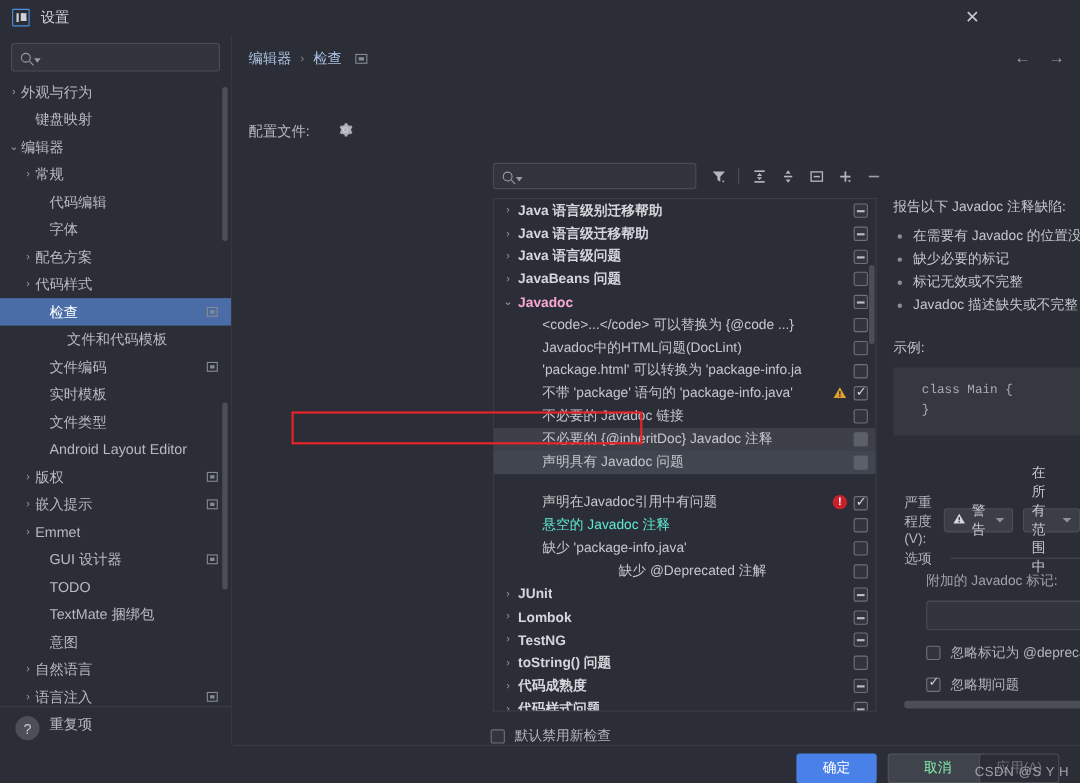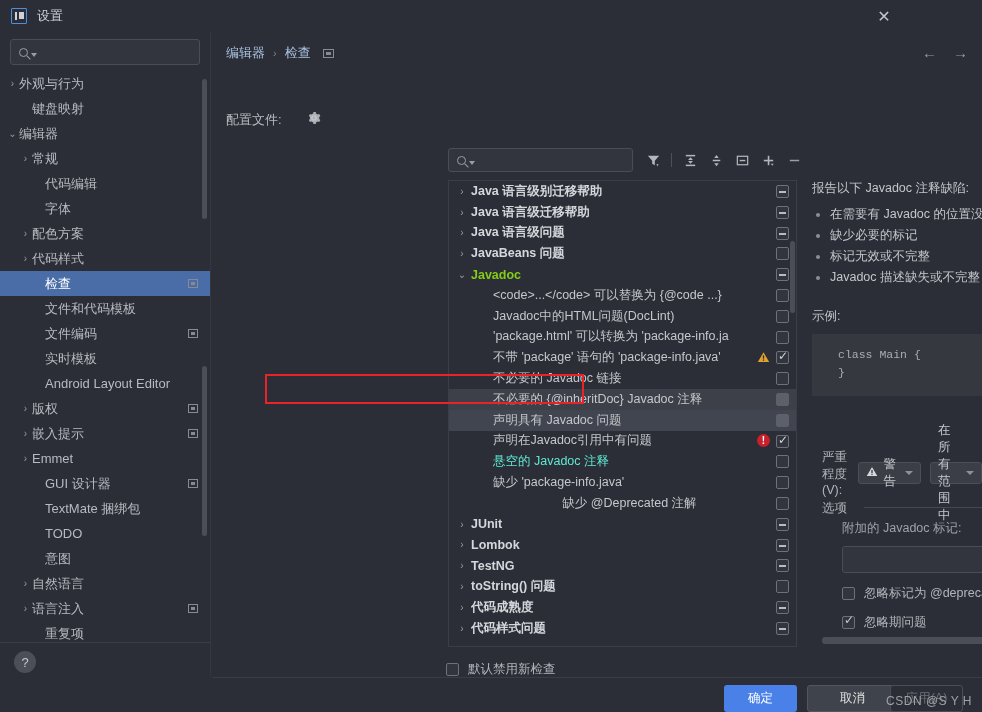--- a/index.html
+++ b/index.html
@@ -163,21 +163,21 @@
   .irow {
     height: 20.8px; display: flex; align-items: center; position: relative;
     font-size: 12.5px; color: #c4c7cb; padding-right: 30px; cursor: pointer;
   }
   .irow.hover { background: #3d4048; }
   .irow.active { background: #41454f; }
   .irow .iarrow {
     width: 18px; flex: 0 0 18px; text-align: center; color: #9599a0; font-size: 10px;
   }
   .irow.grp .itext { font-weight: bold; color: #d4d7db; }
-  .irow.grp.blue .itext { color: #84cc16; }
+  .irow.grp.blue .itext { color: #f9a8d4; }
   .irow .itext { white-space: nowrap; overflow: hidden; }
   .irow .itext.link { color: #5eead4; }
   .cb {
     position: absolute; right: 7px; top: 4px; width: 13px; height: 13px;
     border: 1px solid #6d7179; border-radius: 2px; background: #32353d;
   }
   .cb.dash:after {
     content: ""; position: absolute; left: 2px; top: 5px; width: 7px; height: 2px;
     background: #b8bbc0;
   }
@@ -287,21 +287,21 @@
   .btn {
     position: absolute; top: 7px; height: 27px; border-radius: 3px;
     font-size: 12.5px; display: flex; align-items: center; justify-content: center;
     cursor: pointer;
   }
   .btn-ok {
     left: 512px; width: 73px; background: #4a81e8; color: #ffffff;
   }
   .btn-cancel {
     left: 595px; width: 91px; background: #3f434b; border: 1px solid #53565e;
-    color: #e5e5e5;
+    color: #86efac;
   }
   .btn-apply {
     left: 678px; width: 73px; background: #2b2e36; border: 1px solid #4a4d55;
     color: #6d7076;
   }
   .watermark {
     position: absolute; right: 10px; bottom: 4px;
     font-size: 12px; color: #9ea1a6; letter-spacing: 0.5px;
   }
 </style>
@@ -353,35 +353,39 @@
         </div>
         <div class="tnode" style="padding-left: 19px;">
           <span class="arrow">›</span>
           <span class="lbl">代码样式</span>
         </div>
         <div class="tnode sel" style="padding-left: 32px;">
           <span class="arrow"></span>
           <span class="lbl">检查</span>
           <span class="badge-box"></span>
         </div>
-        <div class="tnode" style="padding-left: 32px; text-align: center;">
+        <div class="tnode" style="padding-left: 48px; text-align: center;">
           <span class="arrow"></span>
           <span class="lbl">文件和代码模板</span>
         </div>
         <div class="tnode" style="padding-left: 32px;">
           <span class="arrow"></span>
           <span class="lbl">文件编码</span>
           <span class="badge-box"></span>
         </div>
         <div class="tnode" style="padding-left: 32px;">
           <span class="arrow"></span>
           <span class="lbl">实时模板</span>
         </div>
         <div class="tnode" style="padding-left: 32px;">
           <span class="arrow"></span>
+          <span class="lbl">文件类型</span>
+        </div>
+        <div class="tnode" style="padding-left: 32px;">
+          <span class="arrow"></span>
           <span class="lbl">Android Layout Editor</span>
         </div>
         <div class="tnode" style="padding-left: 19px;">
           <span class="arrow">›</span>
           <span class="lbl">版权</span>
           <span class="badge-box"></span>
         </div>
         <div class="tnode" style="padding-left: 19px;">
           <span class="arrow">›</span>
           <span class="lbl">嵌入提示</span>
@@ -391,25 +395,25 @@
           <span class="arrow">›</span>
           <span class="lbl">Emmet</span>
         </div>
         <div class="tnode" style="padding-left: 32px;">
           <span class="arrow"></span>
           <span class="lbl">GUI 设计器</span>
           <span class="badge-box"></span>
         </div>
         <div class="tnode" style="padding-left: 32px;">
           <span class="arrow"></span>
+          <span class="lbl">TODO</span>
+        </div>
+        <div class="tnode" style="padding-left: 32px;">
+          <span class="arrow"></span>
           <span class="lbl">TextMate 捆绑包</span>
-        </div>
-        <div class="tnode" style="padding-left: 32px;">
-          <span class="arrow"></span>
-          <span class="lbl">TODO</span>
         </div>
         <div class="tnode" style="padding-left: 32px;">
           <span class="arrow"></span>
           <span class="lbl">意图</span>
         </div>
         <div class="tnode" style="padding-left: 19px;">
           <span class="arrow">›</span>
           <span class="lbl">自然语言</span>
         </div>
         <div class="tnode" style="padding-left: 19px;">
@@ -558,21 +562,21 @@
         <div class="irow hover" style="padding-left: 26px;">
           <span class="iarrow"></span>
           <span class="itext">不必要的 {@inheritDoc} Javadoc 注释</span>
           <span class="cb filled"></span>
         </div>
         <div class="irow active" style="padding-left: 26px;">
           <span class="iarrow"></span>
           <span class="itext">声明具有 Javadoc 问题</span>
           <span class="cb filled"></span>
         </div>
-        <div class="irow" style="padding-left: 26px;">
+        <div class="irow" style="padding-left: 26px; margin-top: 16px;">
           <span class="iarrow"></span>
           <span class="itext">声明在Javadoc引用中有问题</span>
           <span class="err-ico">!</span>
           <span class="cb checked"></span>
         </div>
         <div class="irow" style="padding-left: 26px;">
           <span class="iarrow"></span>
           <span class="itext link">悬空的 Javadoc 注释</span>
           <span class="cb "></span>
         </div>

